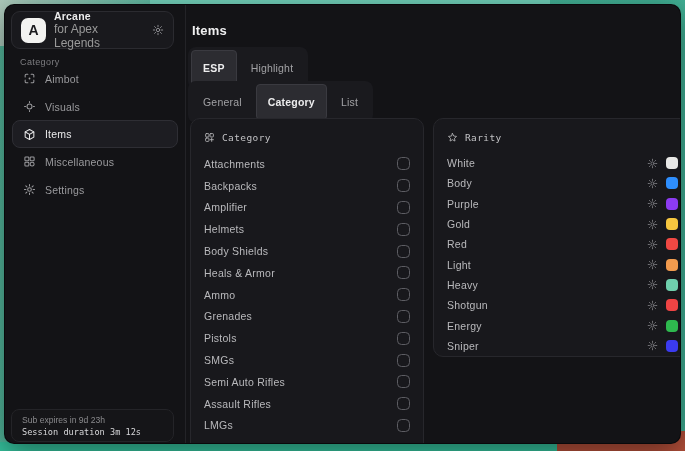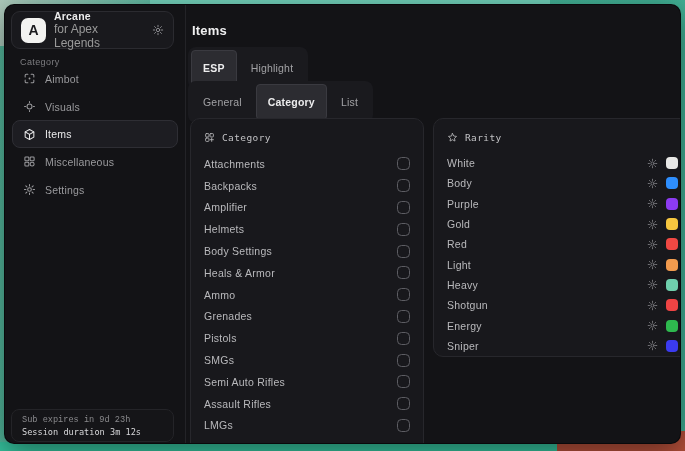--- a/index.html
+++ b/index.html
@@ -37,21 +37,21 @@
   .nav { position:absolute; left:7px; top:60px; width:166px; }
   .nav-item { height:27.7px; display:flex; align-items:center; gap:9px; padding:0 10px;
     border:1px solid transparent; border-radius:8px; color:#9a9a9d; cursor:pointer; }
   .nav-item.selected { background:#1d1d22; border-color:#2e2e34; color:#e9e9ea; }
   .nav-icon { width:13px; height:13px; flex:0 0 auto; }
   .nav-label { font-size:10.5px; letter-spacing:.2px; }
 
   .footer-card { position:absolute; left:6px; top:404px; width:163px; height:33px;
     border:1px solid #242428; border-radius:8px; background:#151518;
     padding:4px 10px; display:flex; flex-direction:column; justify-content:center; gap:2px; }
-  .footer-line1 { font-family:Liberation Mono, monospace; font-size:8.6px; color:#8a8a8d; white-space:nowrap; }
+  .footer-line1 { font-family:Liberation Sans, sans-serif; font-size:8.6px; color:#8a8a8d; white-space:nowrap; }
   .footer-line2 { font-family:"DejaVu Sans Mono", monospace; font-size:8.6px; color:#d8d8da; white-space:nowrap; }
 
   
   .main-title { position:absolute; left:187px; top:18px; font-size:13px; font-weight:bold; color:#f0f0f1; letter-spacing:.2px; }
 
   .tab-group { position:absolute; display:inline-flex; gap:2px; background:#1a1a1e;
     border-radius:8px; padding:3px; }
   .tab-group.mode { left:183px; top:42px; }
   .tab-group.view { left:183px; top:76px; }
   .tab { border:1px solid transparent; background:transparent; border-radius:4px;
@@ -201,21 +201,21 @@
   </div>
         <div class="row">
     <span class="row-label">Amplifier</span>
     <span class="checkbox"></span>
   </div>
         <div class="row">
     <span class="row-label">Helmets</span>
     <span class="checkbox"></span>
   </div>
         <div class="row">
-    <span class="row-label">Body Settings</span>
+    <span class="row-label">Body Shields</span>
     <span class="checkbox"></span>
   </div>
         <div class="row">
     <span class="row-label">Heals &amp; Armor</span>
     <span class="checkbox"></span>
   </div>
         <div class="row">
     <span class="row-label">Ammo</span>
     <span class="checkbox"></span>
   </div>

